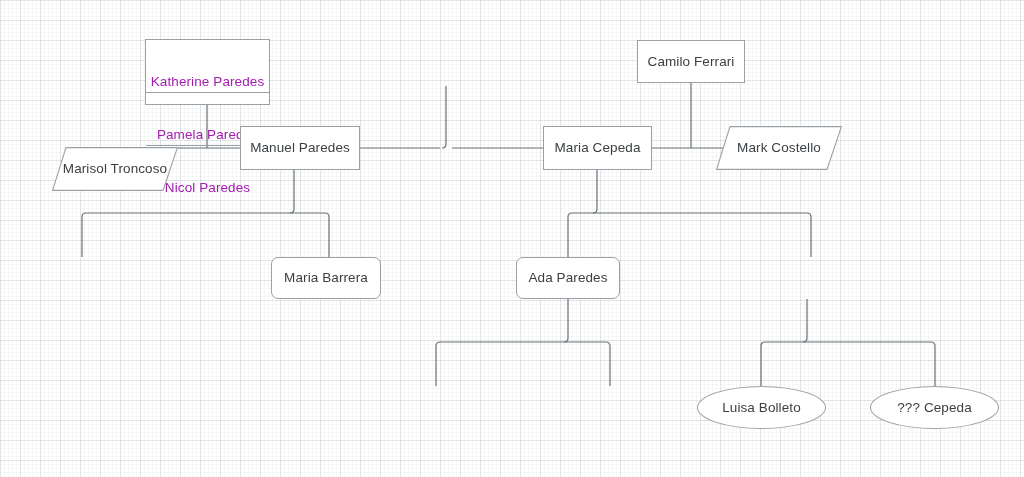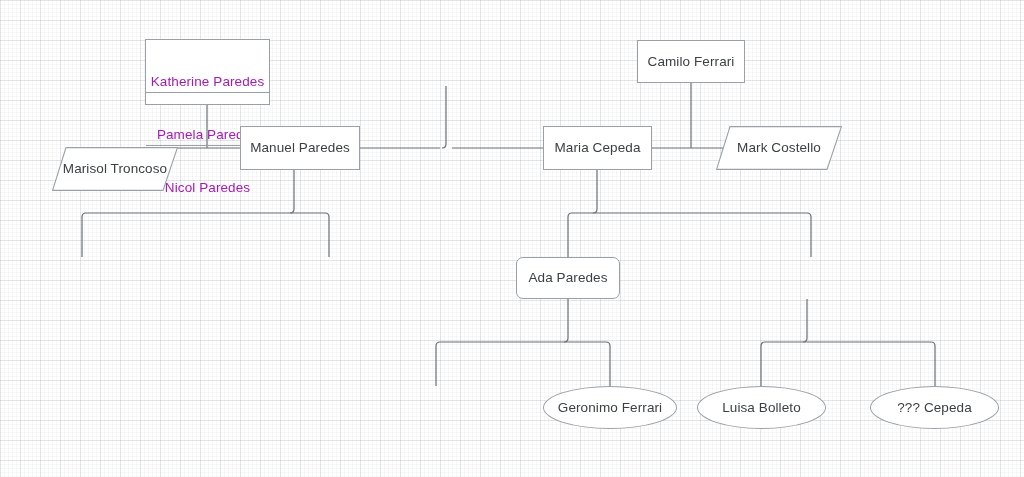--- a/index.html
+++ b/index.html
@@ -117,30 +117,30 @@
   </div>
 
   <div class="node para" style="left:716px;top:126px;width:126px;height:44px;">
     <svg class="pshape" viewBox="0 0 126 44" preserveAspectRatio="none">
       <polygon points="14,0.6 125.4,0.6 111,43.4 0.6,43.4" fill="#ffffff" stroke="#9aa0a6" stroke-width="1.1"></polygon>
     </svg>
     <span class="plabel">Mark Costello</span>
   </div>
 
 
+  <div class="node round" style="left:271px;top:257px;width:110px;height:42px;">
+    <span>Maria Barrera</span>
+  </div>
 
   <div class="node round" style="left:516px;top:257px;width:104px;height:42px;">
     <span>Ada Paredes</span>
   </div>
 
 
 
-  <div class="node ellipse" style="left:543px;top:386px;width:134px;height:43px;">
-    <span>Geronimo Ferrari</span>
-  </div>
 
   <div class="node ellipse" style="left:697px;top:386px;width:129px;height:43px;">
     <span>Luisa Bolleto</span>
   </div>
 
   <div class="node ellipse" style="left:870px;top:386px;width:129px;height:43px;">
     <span>??? Cepeda</span>
   </div>
 
 </div>

